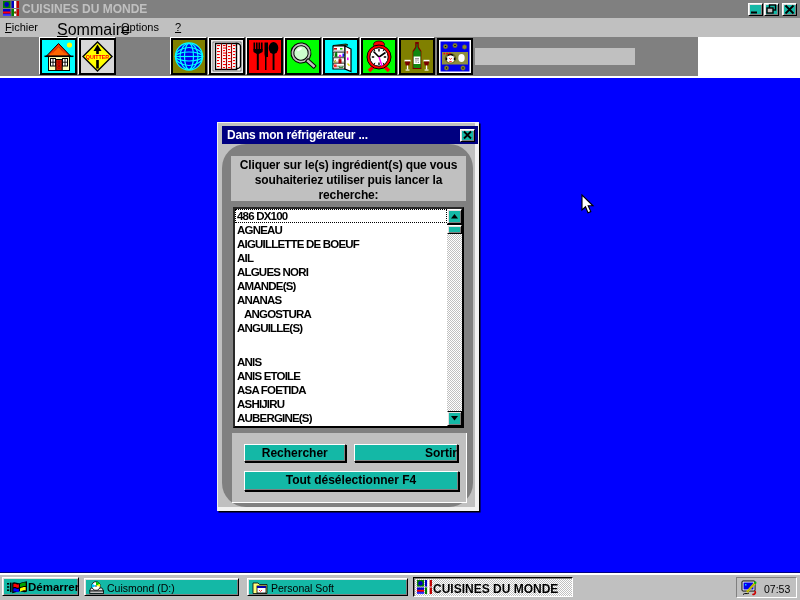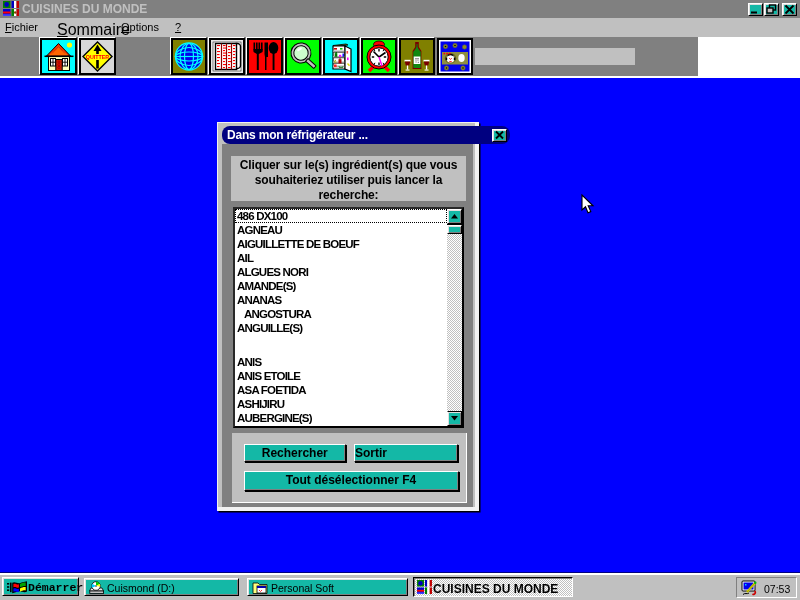--- a/index.html
+++ b/index.html
@@ -267,30 +267,30 @@
   <circle cx="6.5" cy="6.5" r="0.8"></circle>
         <circle cx="16" cy="5.5" r="0.8"></circle>
         <circle cx="7.5" cy="28" r="0.8"></circle>
         <circle cx="24" cy="28" r="0.8"></circle>
  </g>
 </svg>
   </div>
 
 <div class="abs" style="left:217px;top:122px;width:262px;height:389px;background:#c0c0c0;border-top:1px solid #f0f0f0;border-left:1px solid #f0f0f0;box-shadow:1.5px 1.5px 0 #000, inset -4px -4px 0 #f2f2f2;">
 
-  <div class="abs" style="left:4px;top:3px;width:288px;height:18px;background:#000080;border-radius:8px;">
+  <div class="abs" style="left:4px;top:3px;width:256px;height:18px;background:#000080;">
     <div class="abs" style="left:5px;top:2px;font-size:12px;font-weight:bold;color:#fff;letter-spacing:-0.2px;">Dans mon réfrigérateur ...</div>
     <div class="abs raised" style="right:3px;top:2.5px;width:15px;height:13px;">
         <svg width="13" height="11" viewBox="0 0 13 11">
           <path d="M3 1.5 L10 8.5 M10 1.5 L3 8.5" stroke="#000" stroke-width="1.8"></path>
         </svg>
       </div>
   </div>
 
-  <div class="abs" style="left:4px;top:21px;width:251px;height:363px;background:#808080;">
+  <div class="abs" style="left:4px;top:21px;width:251px;height:363px;background:#808080;border-radius:24px;">
 
     <div class="abs" style="left:9px;top:12px;width:235px;height:45px;background:#c0c0c0;">
       <div style="padding-top:2px;text-align:center;font-size:12px;font-weight:bold;color:#000;line-height:14.9px;letter-spacing:-0.15px;">Cliquer sur le(s) ingrédient(s) que vous souhaiteriez utiliser puis lancer la recherche:</div>
     </div>
 
     <div class="abs" style="left:11px;top:63px;width:231px;height:221px;background:#fff;border:2px solid #000;border-top-color:#282828;border-left-color:#282828;">
       <div class="abs" style="left:0;top:0;right:15px;bottom:0;overflow:hidden;font-size:11.5px;font-weight:bold;color:#000;letter-spacing:-0.8px;">
         <div style="height:14px;line-height:14px;padding-left:2px;outline:1px dotted #000;outline-offset:-1px;">486 DX100</div>
         <div style="height:14px;line-height:14px;padding-left:2px;">AGNEAU</div>
         <div style="height:14px;line-height:14px;padding-left:2px;">AIGUILLETTE DE BOEUF</div>
@@ -318,35 +318,35 @@
         <div class="abs raised" style="left:0;bottom:0;width:15px;height:15px;border-top-color:#000;">
             <svg width="13" height="13" viewBox="0 0 13 13">
               <polygon points="6.5,8.5 10,4 3,4" fill="#000"></polygon>
             </svg>
           </div>
       </div>
     </div>
 
     <div class="abs" style="left:10px;top:289px;width:235px;height:70px;background:#c0c0c0;border-right:1.5px solid #fff;border-bottom:1.5px solid #fff;">
       <div class="abs raised" style="left:11.5px;top:11px;width:102.5px;height:18px;box-shadow:inset -1px -1px 0 #808080, 1px 1px 0 #000;text-align:center;font-size:12px;font-weight:bold;line-height:16px;">Rechercher</div>
-      <div class="abs raised" style="left:122px;top:11px;width:104px;height:18px;box-shadow:inset -1px -1px 0 #808080, 1px 1px 0 #000;text-align:left;font-size:12px;font-weight:bold;line-height:16px;">Sortir</div>
+      <div class="abs raised" style="left:122px;top:11px;width:104px;height:18px;box-shadow:inset -1px -1px 0 #808080, 1px 1px 0 #000;text-align:right;font-size:12px;font-weight:bold;line-height:16px;">Sortir</div>
       <div class="abs raised" style="left:11.5px;top:38px;width:215px;height:19.5px;box-shadow:inset -1px -1px 0 #808080, 1px 1px 0 #000;text-align:center;font-size:12px;font-weight:bold;line-height:17px;">Tout désélectionner F4</div>
     </div>
   </div>
 </div>
 
 <svg class="abs" style="left:581px;top:194px;" width="14" height="21" viewBox="0 0 14 21">
  <path d="M1 1 L1 16 L4.5 12.8 L7 18.8 L9.8 17.6 L7.2 11.8 L12 11.8 Z" fill="#fff" stroke="#000" stroke-width="1.1"></path>
 </svg>
 
 <div class="abs" style="left:0;top:572px;width:800px;height:1px;background:#000080;"></div>
 <div class="abs" style="left:0;top:573px;width:800px;height:2px;background:#fff;"></div>
 <div class="abs" style="left:0;top:575px;width:800px;height:25px;background:#c0c0c0;"></div>
 
-<div class="abs raised" style="left:2px;top:577px;width:77px;height:19px;font-family:Liberation Mono, monospace;">
+<div class="abs raised" style="left:2px;top:577px;width:77px;height:19px;">
   <svg class="abs" style="left:3.5px;top:1.5px;" width="21" height="15" viewBox="0 0 21 15">
     <g fill="#000">
         <rect x="0" y="3" width="2.2" height="1.6"></rect>
         <rect x="0" y="6.2" width="2.2" height="1.6"></rect>
         <rect x="0" y="9.4" width="2.2" height="1.6"></rect>
         <rect x="3" y="2.6" width="1.6" height="9.6"></rect>
       </g>
     <path d="M5.2,2.8 C8.2,0.8 11,4.6 14.5,2.6 L20,1.2 L20,11.6 C16.5,13.6 13.5,9.8 10.5,11.8 L5.2,13.2 Z" fill="#000"></path>
     <path d="M6.4,4 C8.4,2.9 10.2,5.0 11.9,4.3 L11.9,7.6 C10.2,8.3 8.4,6.2 6.4,7.3 Z" fill="#ff0000"></path>
     <path d="M13,3.9 C14.8,3.2 16.6,2.4 18.7,2.6 L18.7,6.0 C16.6,5.8 14.8,6.6 13,7.2 Z" fill="#00a000"></path>

